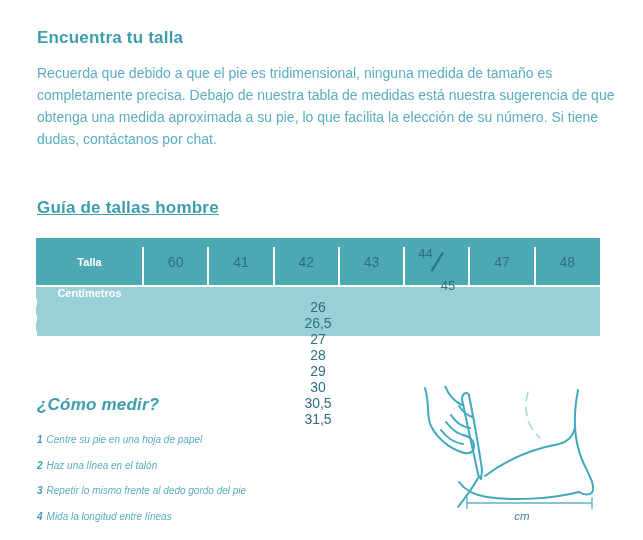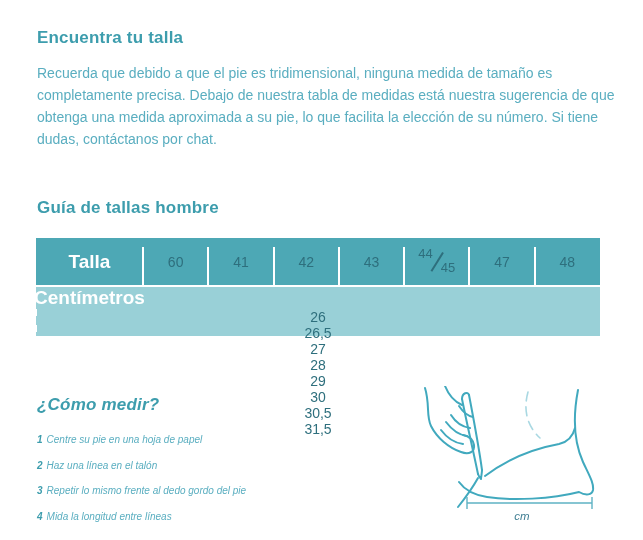--- a/index.html
+++ b/index.html
@@ -19,21 +19,21 @@
   
   .sec1-title { margin-top: 28px; }
   .intro-text {
     margin-top: 14px;
     width: 578px;
     color: #5AAEC0;
     font-size: 14px;
     line-height: 22px;
   }
   
-  .sec2-title { margin-top: 48px; }
+  .sec2-title { margin-top: 48px; text-decoration: underline; }
   .size-table {
     margin-top: 20px;
     margin-left: -1px;
     width: 564px;
   }
   .t-row { display: flex; height: 49px; }
   .t-row.dark { background: #4DA8B5; border-bottom: 2px solid #ffffff; }
   .t-row.light { background: #99D0D7; flex-direction: column; }
   .t-cell {
     position: relative;
@@ -42,33 +42,33 @@
     align-items: center;
     justify-content: center;
     color: #2E6F7D;
     font-size: 14px;
   }
   .t-cell.label {
     flex: none;
     width: 107px;
     color: #ffffff;
     font-weight: bold;
-    font-size: 19px;
+    font-size: 11px;
   }
   .t-row.dark .t-cell + .t-cell::before {
     content: ""; position: absolute; left: -1px; top: 9px; bottom: 0;
     width: 2px; background: #ffffff;
   }
   .t-row.light .t-cell + .t-cell::before {
     content: ""; position: absolute; left: -1px; top: 0; bottom: 9px;
     width: 2px; background: #ffffff;
   }
   .frac { display: flex; align-items: center; justify-content: center; font-size: 13px; }
   .frac .top { position: relative; top: -8px; text-align: center; }
-  .frac .bottom { position: relative; top: 6px; }
+  .frac .bottom { position: relative; top: 24px; }
   .frac .diag {
     width: 22px; height: 1.5px; background: #2E6F7D;
     transform: rotate(-58deg); margin: 0 -7px;
   }
   
   .sec3 { position: relative; margin-top: 52px; width: 606px; height: 150px; font-style: italic; }
   .sec3-title { padding-top: 7px; }
   .steps { margin-top: 12px; list-style: none; }
   .step {
     color: #5AAEC0;

